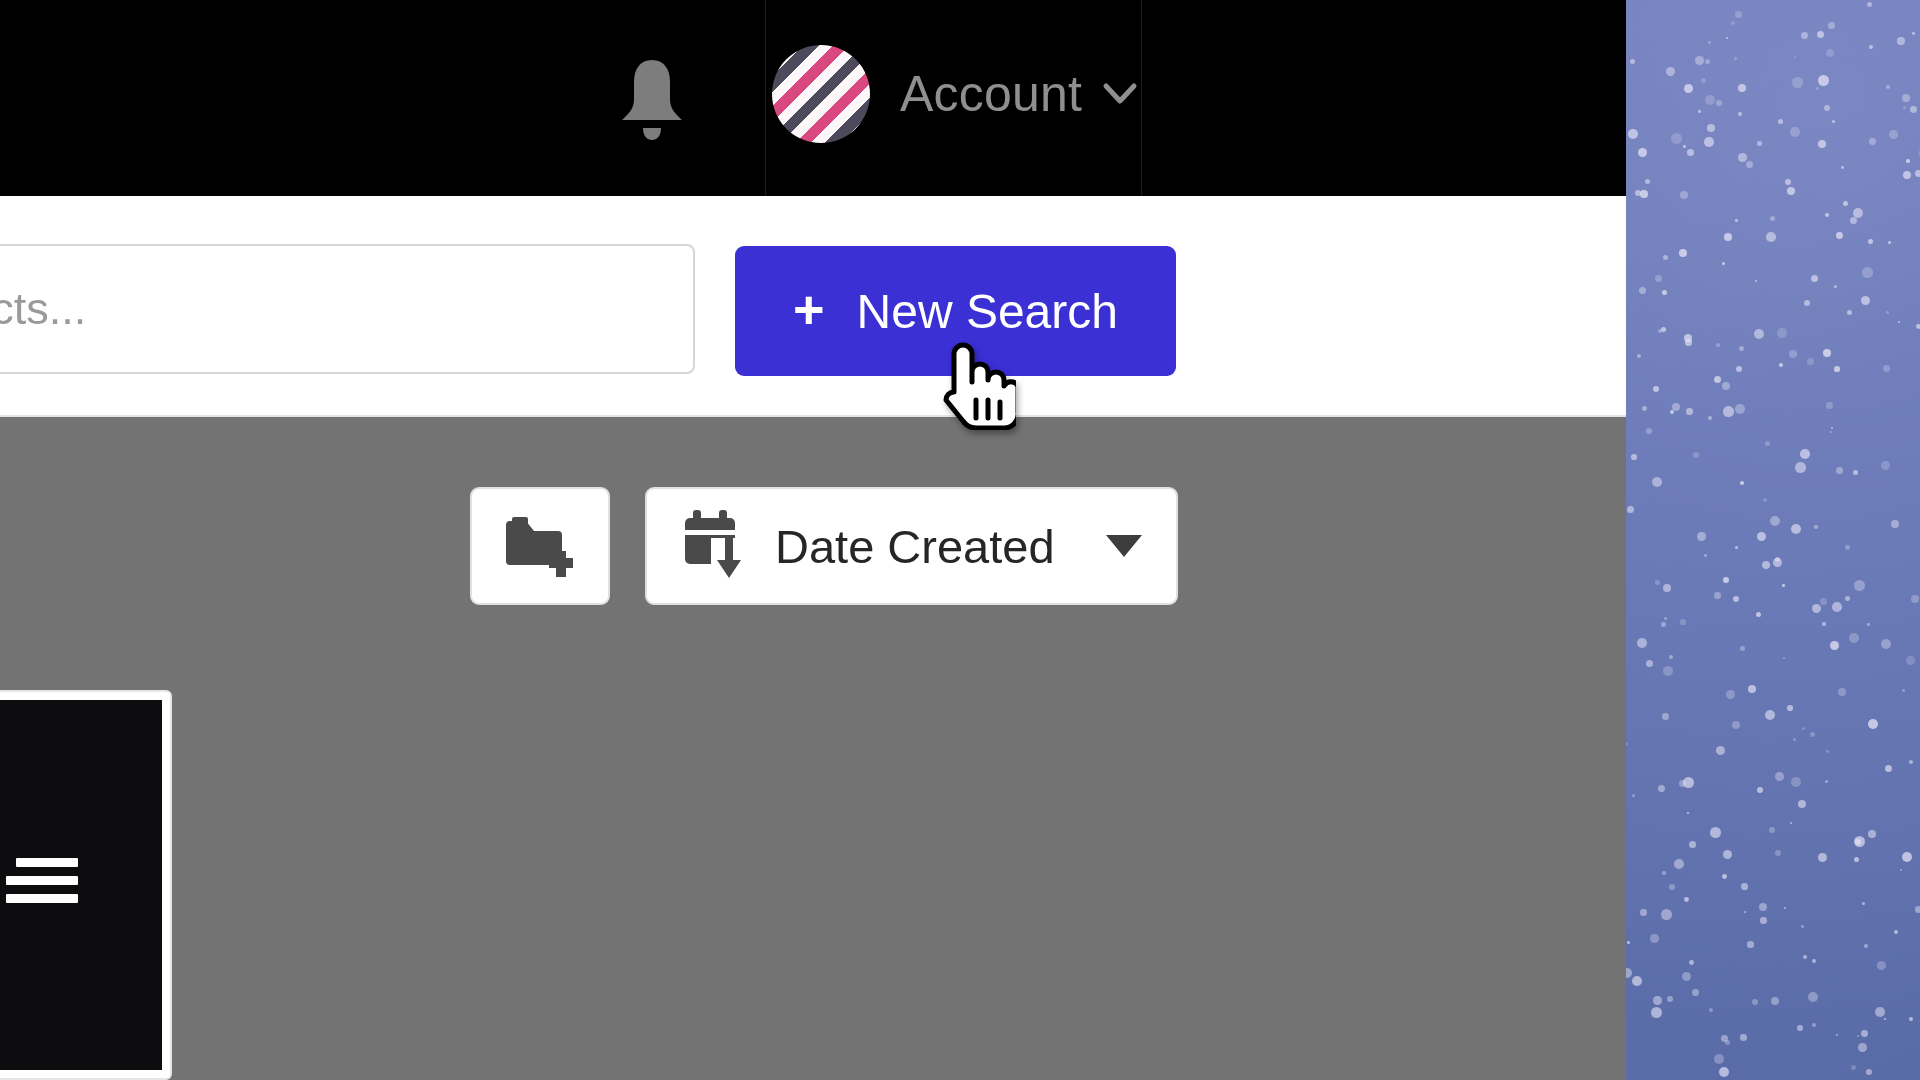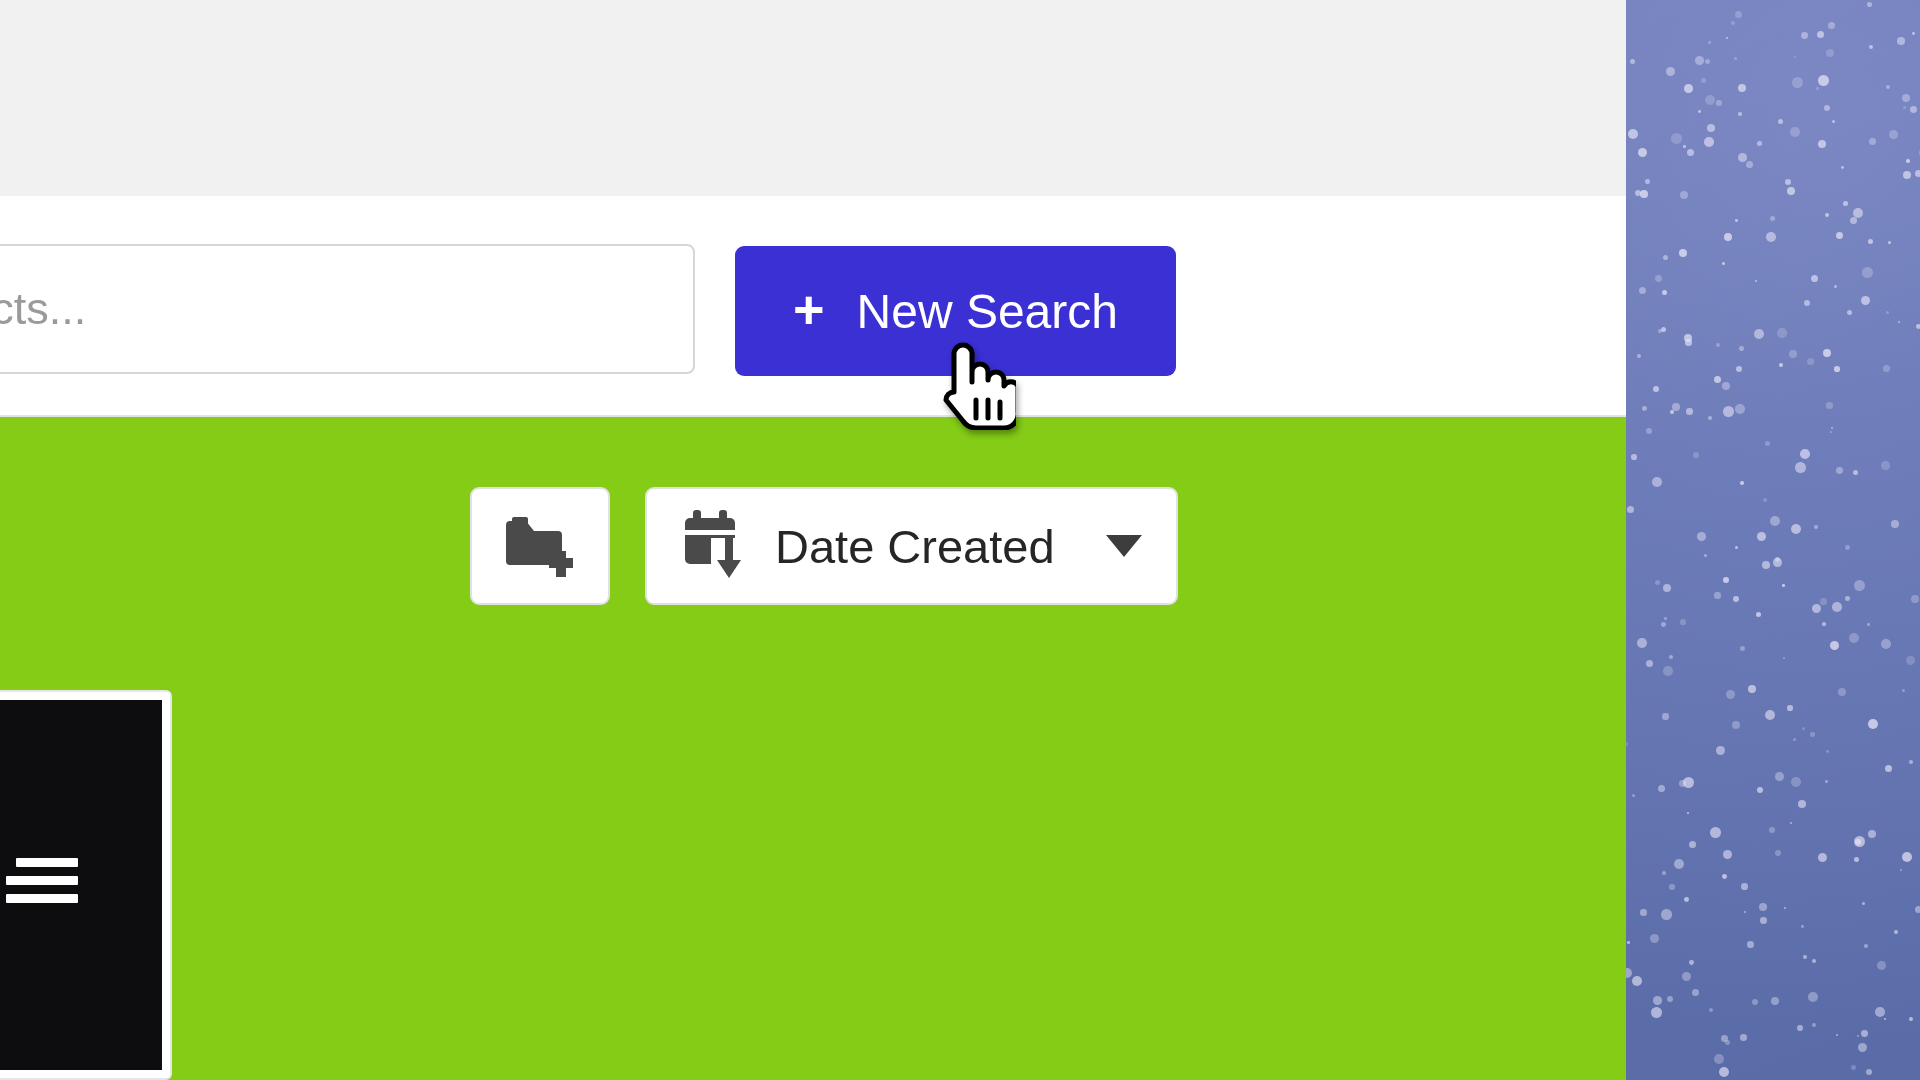--- a/index.html
+++ b/index.html
@@ -89,21 +89,21 @@
     z-index:5;
   }
   #new-project-plus {
     font-size:54px; font-weight:700; line-height:1;
     position:relative; top:-2px;
   }
 
   
   #content-area {
     position:absolute; left:0; top:417px; width:1626px; height:663px;
-    background:#84cc16;
+    background:#737373;
   }
 
   #new-folder-button {
     position:absolute; left:470px; top:70px; width:140px; height:118px;
     background:#ffffff; border:2px solid #e0e0e0; border-radius:9px;
     display:flex; align-items:center; justify-content:center;
     cursor:pointer;
   }
   #sort-dropdown {
     position:absolute; left:645px; top:70px; width:533px; height:118px;
@@ -413,20 +413,42 @@
       <span style="width: 4.9px; height: 4.9px; left: 1845px; top: 545px; opacity: 0.38;"></span>
       <span style="width: 7.6px; height: 7.6px; left: 1891px; top: 520px; opacity: 0.53;"></span>
       <span style="width: 3.3px; height: 3.3px; left: 1832px; top: 120px; opacity: 0.7;"></span>
       <span style="width: 6.4px; height: 6.4px; left: 1752px; top: 999px; opacity: 0.39;"></span>
       <span style="width: 8.7px; height: 8.7px; left: 1695px; top: 56px; opacity: 0.48;"></span>
     </div>
 </div>
 
 <div id="browser-window">
 
+  <div id="topbar">
+
+    <div class="topbar-divider" id="divider-left"></div>
+    <div class="topbar-divider" id="divider-right"></div>
+
+    <div id="bell-icon">
+      <svg viewBox="0 0 80 84" width="80" height="84" aria-hidden="true">
+        <path d="M40 4 C28 4 22 13 22 26 L22 44 C22 54 14 60 10 64 L70 64 C66 60 58 54 58 44 L58 26 C58 13 52 4 40 4 Z" fill="#7d7d7d"></path>
+        <path d="M31 72 L49 72 C49 80 45 84 40 84 C35 84 31 80 31 72 Z" fill="#7d7d7d"></path>
+      </svg>
+    </div>
+
+    <div id="avatar"></div>
+
+    <div id="account-label">Account</div>
+
+    <div id="account-chevron">
+      <svg viewBox="0 0 40 40" width="40" height="40" aria-hidden="true">
+        <path d="M6 12 L20 27 L34 12" fill="none" stroke="#8f8f8f" stroke-width="5" stroke-linecap="round" stroke-linejoin="round"></path>
+      </svg>
+    </div>
+  </div>
 
   <div id="toolbar">
     <input id="search-input" type="text" placeholder="Search projects..." style="">
   </div>
 
   <button id="new-project-button">
     <span id="new-project-plus">+</span>
     <span>New Search</span>
   </button>
 

